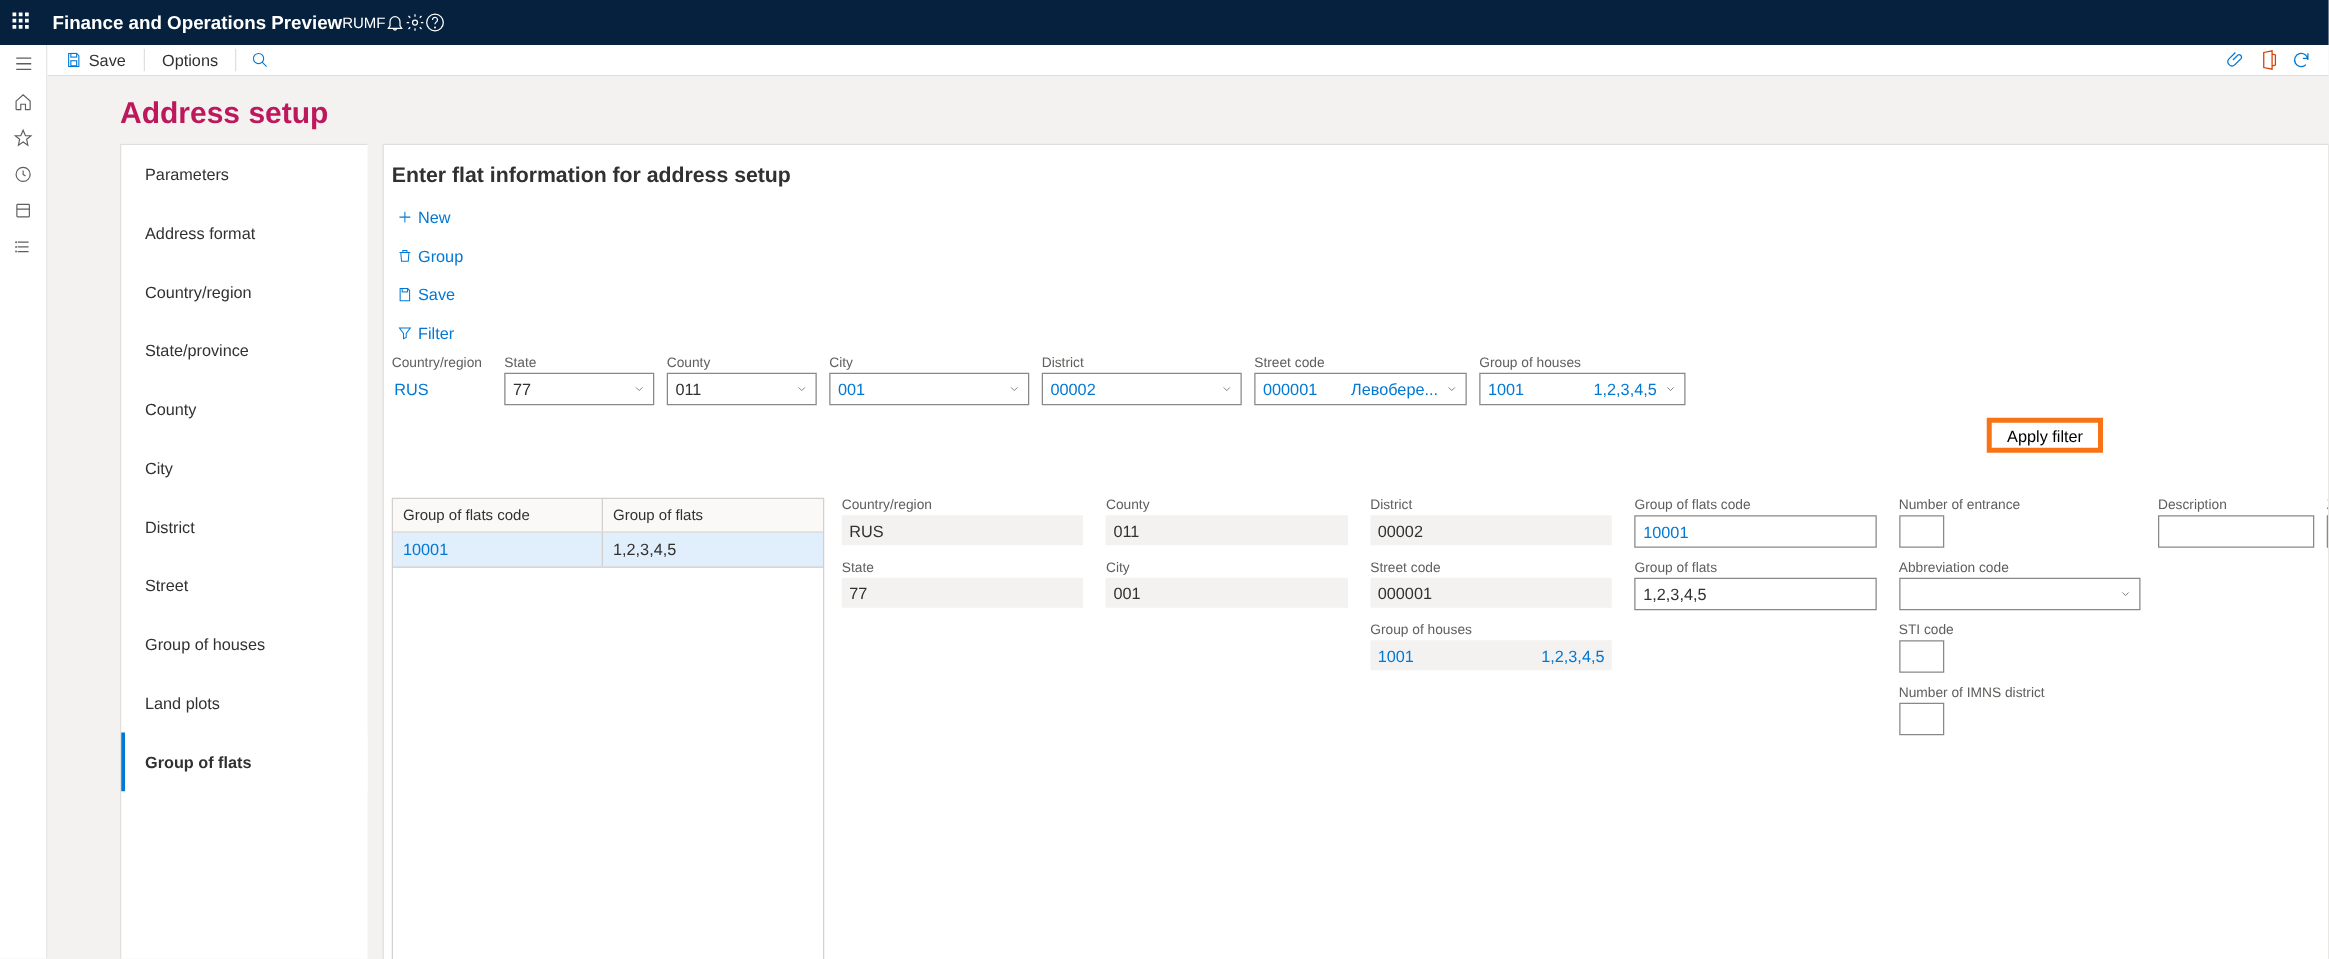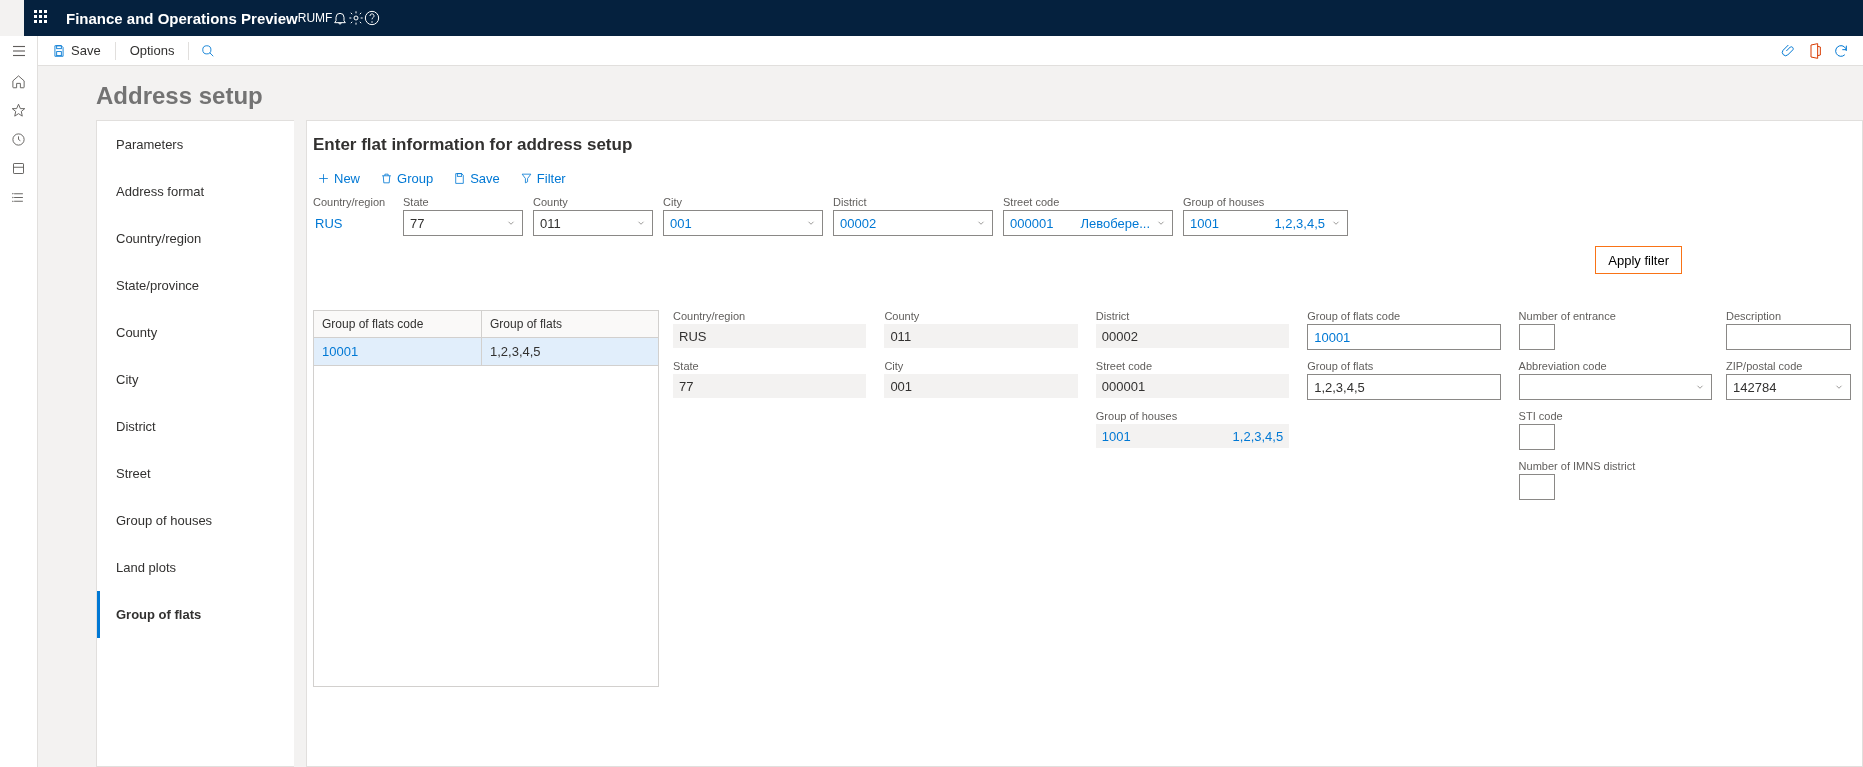--- a/index.html
+++ b/index.html
@@ -1,17 +1,17 @@
 <!DOCTYPE html>
 <html><head>
 <meta charset="utf-8">
 <style>
 * { box-sizing: border-box; margin: 0; padding: 0; }
 body { font-family: "Segoe UI", Arial, sans-serif; font-size: 13px; color: #323130; background: #f3f2f1; overflow: hidden; }
-.topbar { height: 36px; background: #05213e; color: #fff; display: flex; align-items: center; padding: 0 10px; margin-left: 24px; }
+.topbar { height: 36px; background: #05213e; color: #fff; display: flex; align-items: center; padding: 0 10px; }
 .waffle { width: 16px; height: 16px; display: grid; grid-template-columns: repeat(3,3px); grid-template-rows: repeat(3,3px); gap: 2px; margin-right: 16px; cursor: pointer; }
 .waffle span { background: #fff; }
 .topbar-title { font-size: 15px; font-weight: 600; }
 .topbar-center { flex: 1; display: flex; justify-content: center; }
 .search-wrap { display: flex; align-items: center; background: #14365c; color: #d0d8e2; width: 390px; height: 26px; border-radius: 2px; padding: 0 10px; }
 .search-wrap svg { width: 14px; height: 14px; fill: none; stroke: #d0d8e2; stroke-width: 2; }
 .search-wrap input { background: transparent; border: none; outline: none; color: #d0d8e2; margin-left: 8px; font-size: 13px; flex: 1; }
 .search-wrap input::placeholder { color: #d0d8e2; }
 .topbar-right { display: flex; align-items: center; }
 .topbar-right .legal { font-size: 12px; }
@@ -25,46 +25,46 @@
 .main { flex: 1; display: flex; flex-direction: column; background: #f3f2f1; }
 .cmdbar { height: 30px; background: #fff; border-bottom: 1px solid #e1dfdd; display: flex; align-items: center; padding: 0 8px; gap: 8px; }
 .cmdbtn { display: flex; align-items: center; gap: 5px; padding: 0 6px; height: 24px; font-size: 13px; color: #323130; cursor: pointer; border: none; background: transparent; }
 .cmdbtn svg { width: 14px; height: 14px; stroke: #0078d4; fill: none; stroke-width: 1.5; }
 .cmdbtn.icononly { padding: 0 4px; }
 .divider { width: 1px; height: 18px; background: #e1dfdd; }
 .cmdbar-right { margin-left: auto; display: flex; align-items: center; gap: 10px; padding-right: 6px; }
 .cmdbar-right svg { width: 16px; height: 16px; stroke: #0078d4; fill: none; stroke-width: 1.5; cursor: pointer; }
 .cmdbar-right .office { stroke: #d83b01; }
 
-.page-head { padding: 16px 0 10px 58px; font-size: 24px; font-weight: 600; color: #737373; background: #f3f2f1; }
+.page-head { padding: 16px 0 10px 58px; font-size: 24px; font-weight: 600; color: #be185d; background: #f3f2f1; }
 
 .workspace { flex: 1; display: flex; padding: 0 0 0 58px; gap: 12px; }
 .sidenav { width: 198px; background: #fff; border: 1px solid #e1dfdd; border-right: none; }
 .sidenav-item { height: 47px; display: flex; align-items: center; padding-left: 16px; font-size: 13px; color: #323130; cursor: pointer; border-left: 3px solid transparent; }
 .sidenav-item.active { border-left-color: #0078d4; font-weight: 600; background: #fff; }
 
 .content { flex: 1; background: #fff; border: 1px solid #e1dfdd; padding: 14px 6px; overflow: auto; }
 .content-title { font-size: 17px; font-weight: 600; margin-bottom: 14px; }
 
-.toolbar2 { display: flex; gap: 12px; margin-bottom: 8px; }
+.toolbar2 { display: flex; gap: 12px; margin-bottom: 8px; flex-direction: column; }
 .tbtn { display: flex; align-items: center; gap: 4px; color: #0078d4; font-size: 13px; cursor: pointer; border: none; background: transparent; padding: 2px 4px; }
 .tbtn svg { width: 13px; height: 13px; stroke: #0078d4; fill: none; stroke-width: 1.5; }
 
 .filters { display: flex; gap: 10px; margin-bottom: 10px; flex-wrap: nowrap; }
 .fcol { display: flex; flex-direction: column; gap: 2px; }
 .flabel { font-size: 11px; color: #605e5c; }
 .fselect { height: 26px; border: 1px solid #8a8886; padding: 0 22px 0 6px; font-size: 13px; background: #fff; position: relative; min-width: 120px; display: flex; align-items: center; color: #323130; }
 .fselect.ro { border: none; color: #0078d4; padding-left: 2px; min-width: 80px; }
 .fselect .chev { position: absolute; right: 6px; top: 50%; transform: translateY(-50%); width: 10px; height: 10px; stroke: #605e5c; fill: none; stroke-width: 1.5; }
 .fselect.link { color: #0078d4; }
 .fselect.double { min-width: 160px; justify-content: space-between; gap: 8px; }
 .fselect .sec { color: #0078d4; white-space: nowrap; overflow: hidden; text-overflow: ellipsis; max-width: 70px; }
 
 .apply-row { display: flex; justify-content: flex-end; padding-right: 174px; margin-bottom: 10px; }
-.apply { height: 28px; padding: 0 12px; border: 1px solid #f97316; background: #fff; font-size: 13px; cursor: pointer; }
+.apply { height: 28px; padding: 0 12px; border: 4px solid #f97316; background: #fff; font-size: 13px; cursor: pointer; }
 
 .lower { display: flex; gap: 14px; align-items: flex-start; margin-top: 36px; }
 .grid { border: 1px solid #d2d0ce; width: 346px; }
 .grid-head { display: flex; background: #faf9f8; border-bottom: 1px solid #d2d0ce; }
 .gh { padding: 6px 8px; font-size: 12px; color: #323130; border-right: 1px solid #d2d0ce; }
 .gh:first-child { width: 168px; }
 .gh:last-child { flex: 1; border-right: none; }
 .grid-row { display: flex; background: #e1eefb; border-bottom: 1px solid #d2d0ce; }
 .gc { padding: 6px 8px; font-size: 13px; border-right: 1px solid #d2d0ce; }
 .gc:first-child { width: 168px; color: #0078d4; }
@@ -379,21 +379,21 @@
               <div class="dfield"></div>
               <div class="dfield"></div>
               <div class="dfield"></div>
             <div class="dfield">
                 <div class="dlabel">Number of IMNS district</div>
                 <div class="dval-in sm"></div>
               </div>
 
           </div>
 
-          <div style="width:130px; display:flex; flex-direction:column; gap:10px;">
+          <div style="width:130px; display:flex; flex-direction:row; gap:10px;">
             <div class="dfield">
                 <div class="dlabel">Description</div>
                 <div class="dval-in" style="width:125px"></div>
               </div>
             <div class="dfield">
                 <div class="dlabel">ZIP/postal code</div>
                 <div class="dval-in" style="width:125px">
                   <span>142784</span>
                   <svg class="chev" viewBox="0 0 24 24">
                     <path d="M6 9l6 6 6-6"></path>

